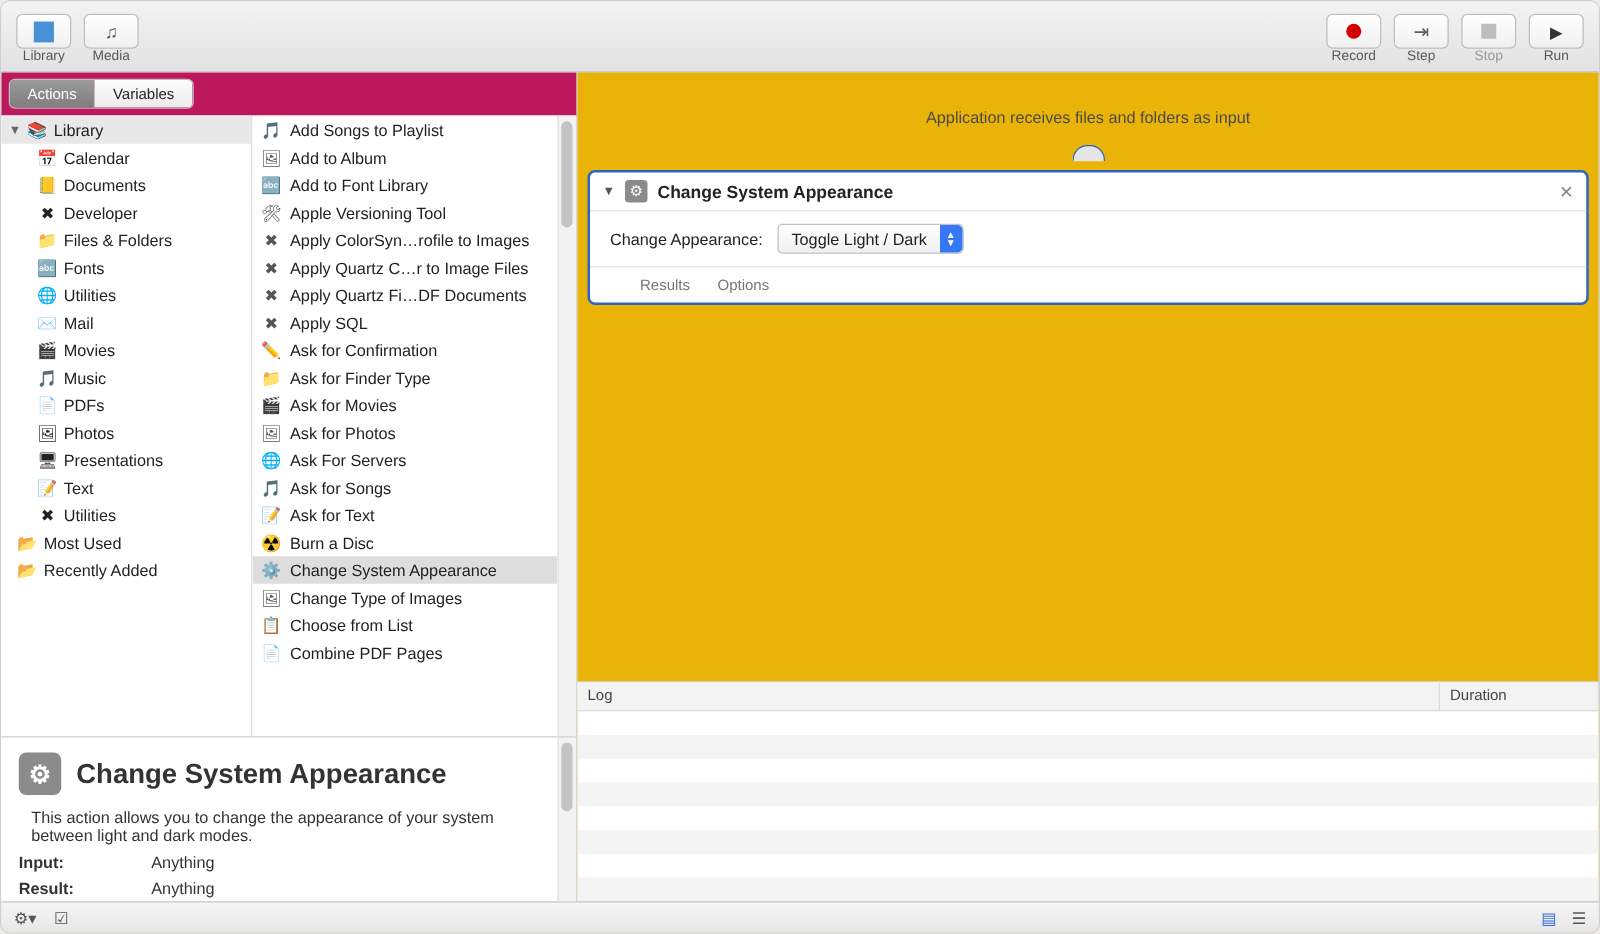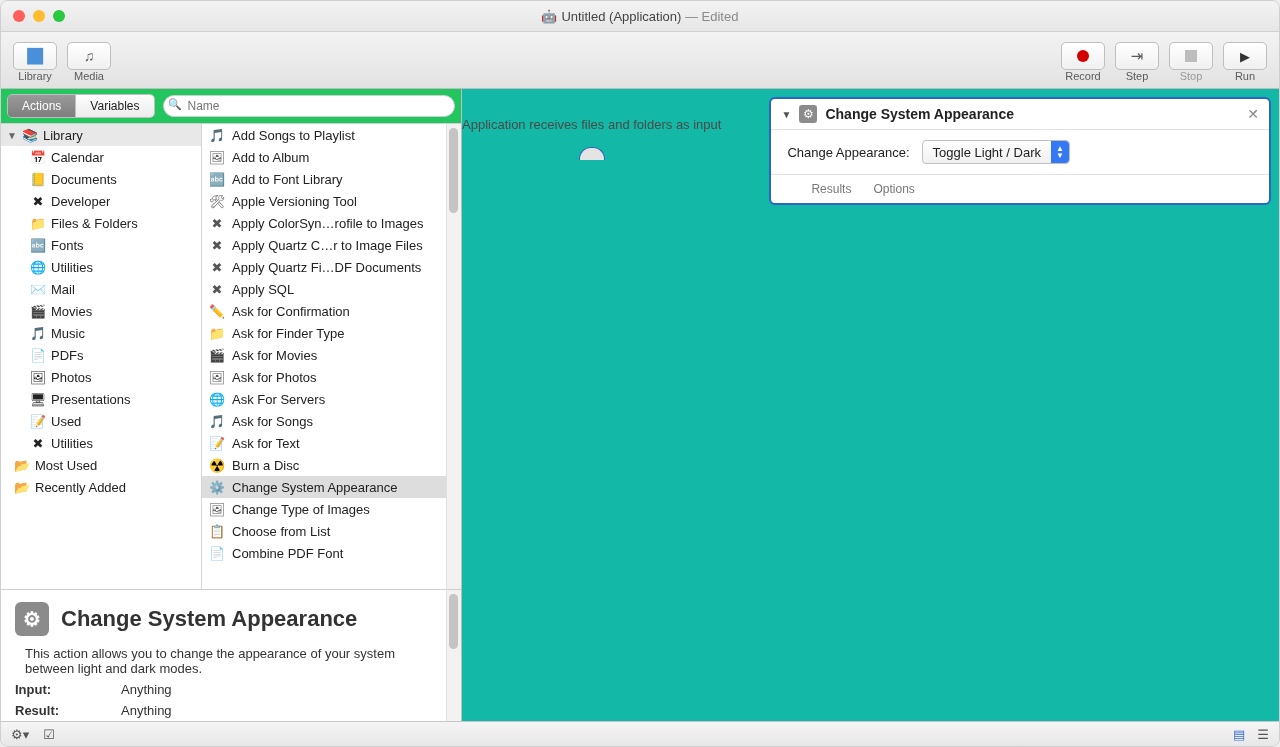--- a/index.html
+++ b/index.html
@@ -19,21 +19,21 @@
 .tbtn.disabled .box{color:#bbb;}
 .tbtn.disabled{color:#9a9a9a;}
 .record-dot{width:12px;height:12px;background:#d40000;border-radius:50%;}
 .step-icon:after{content:"⇥";font-size:15px;}
 .stop-icon{width:12px;height:12px;background:#bdbdbd;}
 .run-icon:after{content:"▶";font-size:13px;color:#333;}
 .lib-icon:after{content:"▊▊";letter-spacing:-3px;color:#4a90d9;}
 .media-icon:after{content:"♫";color:#555;}
 .content{flex:1;display:flex;min-height:0;}
 .left{width:460px;display:flex;flex-direction:column;border-right:1px solid #bdbdbd;background:#fff;}
-.segrow{height:28px;display:flex;align-items:center;gap:8px;padding:3px 6px;background:#22c55e;border-bottom:1px solid #cfcfcf;}
+.segrow{height:28px;display:flex;align-items:center;gap:8px;padding:3px 6px;background:#be185d;border-bottom:1px solid #cfcfcf;}
 .seg{display:flex;border:1px solid #bfbfbf;border-radius:5px;overflow:hidden;}
 .seg div{padding:4px 14px;font-size:12px;background:linear-gradient(#fdfdfd,#ececec);cursor:pointer;}
 .seg div.active{background:linear-gradient(#9a9a9a,#7e7e7e);color:#fff;}
 .seg div+div{border-left:1px solid #bfbfbf;}
 .search{flex:1;position:relative;}
 .search input{width:100%;box-sizing:border-box;height:22px;border:1px solid #cfcfcf;border-radius:11px;padding:0 10px 0 24px;font-size:12px;color:#333;background:#fff;}
 .search:before{content:"🔍";position:absolute;left:6px;top:3px;font-size:11px;color:#888;}
 .cols{flex:1;display:flex;min-height:0;}
 .tree{width:200px;overflow:auto;border-right:1px solid #d7d7d7;background:#fff;font-size:13px;}
 .tree-row{display:flex;align-items:center;height:22px;padding-left:6px;gap:4px;}
@@ -47,21 +47,21 @@
 .list{flex:1;overflow:auto;background:#fff;}
 .list-row{display:flex;align-items:center;height:22px;padding:0 6px;gap:6px;font-size:13px;}
 .list-row.sel{background:#dddddd;}
 .licon{width:18px;text-align:center;font-size:13px;color:#555;}
 .desc{border-top:1px solid #cfcfcf;background:#fff;padding:12px 14px;font-size:13px;color:#333;height:132px;box-sizing:border-box;overflow:hidden;}
 .desc h2{margin:0 0 10px 0;font-size:22px;font-weight:700;display:flex;align-items:center;gap:12px;}
 .desc h2 .gear{width:34px;height:34px;background:#8b8b8b;border-radius:6px;display:inline-flex;align-items:center;justify-content:center;color:#fff;font-size:20px;}
 .desc p{margin:6px 10px;}
 .desc .kv{display:flex;gap:6px;margin-top:6px;}
 .desc .kv .k{width:100px;font-weight:600;}
-.right{flex:1;display:flex;flex-direction:row;background:#14b8a6;gap:40px;}
+.right{flex:1;display:flex;flex-direction:column;background:#eab308;}
 .drop-hdr{height:70px;display:flex;align-items:center;justify-content:center;font-size:13px;color:#4a4a4a;position:relative;}
 .bump{position:absolute;bottom:-1px;left:50%;transform:translateX(-50%);width:24px;height:12px;border:1px solid #2c64c4;border-bottom:none;border-radius:12px 12px 0 0;background:#e4e4e4;}
 .workflow{flex:1;overflow:auto;padding:0 8px;}
 .action{border:2px solid #2c64c4;border-radius:6px;background:#fff;margin-top:8px;}
 .ahdr{display:flex;align-items:center;gap:8px;height:30px;padding:0 10px;border-bottom:1px solid #e4e4e4;}
 .ahdr .tw{color:#555;}
 .ahdr .aicon{width:18px;height:18px;border-radius:3px;background:#8b8b8b;color:#fff;display:flex;align-items:center;justify-content:center;font-size:12px;}
 .ahdr .atitle{font-weight:700;font-size:14px;}
 .ahdr .close{margin-left:auto;color:#888;font-size:14px;cursor:pointer;}
 .abody{padding:10px 16px;display:flex;align-items:center;gap:12px;font-size:13px;}
@@ -79,33 +79,20 @@
 .status{height:24px;border-top:1px solid #c7c7c7;background:linear-gradient(#f5f5f5,#e7e7e7);display:flex;align-items:center;padding:0 10px;gap:14px;font-size:13px;color:#555;}
 .status .rside{margin-left:auto;display:flex;gap:12px;}
 .scrollbar{width:14px;background:#f2f2f2;border-left:1px solid #e1e1e1;position:relative;}
 .thumb{position:absolute;left:2px;width:9px;background:#c4c4c4;border-radius:5px;}
 </style>
 </head>
 <body>
 
 <div class="app">
 
- <div class="titlebar">
-  <div class="traffic">
-   <div class="tl r"></div>
-   <div class="tl y"></div>
-   <div class="tl g"></div>
-  </div>
-  <div class="title">
-    <span>🤖</span>
-    <span>Untitled (Application)</span>
-    <span class="edited">— Edited</span>
-  </div>
-  <div style="width:52px"></div>
- </div>
 
  <div class="toolbar">
   <div class="tbtn">
     <div class="box">
           <span class="lib-icon"></span>
         </div>
     <span>Library</span>
   </div>
   <div class="tbtn">
     <div class="box">
@@ -140,23 +127,20 @@
   </div>
  </div>
 
  <div class="content">
 
   <div class="left">
    <div class="segrow">
     <div class="seg">
      <div class="active">Actions</div>
      <div>Variables</div>
-    </div>
-    <div class="search">
-     <input placeholder="Name" style="">
     </div>
    </div>
 
    <div class="cols">
     <div class="tree" id="tree">
             <div class="tree-row root">
               <span class="tw">▼</span>
               <span class="ticon">📚</span>
               <span class="lbl">Library</span>
             </div>
@@ -203,21 +187,21 @@
             <div class="tree-row child">
               <span class="ticon">🖼</span>
               <span class="lbl">Photos</span>
             </div>
             <div class="tree-row child">
               <span class="ticon">🖥</span>
               <span class="lbl">Presentations</span>
             </div>
             <div class="tree-row child">
               <span class="ticon">📝</span>
-              <span class="lbl">Used</span>
+              <span class="lbl">Text</span>
             </div>
             <div class="tree-row child">
               <span class="ticon">✖︎</span>
               <span class="lbl">Utilities</span>
             </div>
             <div class="tree-row child2">
               <span class="ticon" style="color:#9a6fd1">📂</span>
               <span class="lbl">Most Used</span>
             </div>
             <div class="tree-row child2">
@@ -298,21 +282,21 @@
               <div class="list-row">
                 <span class="licon">🖼</span>
                 <span>Change Type of Images</span>
               </div>
               <div class="list-row">
                 <span class="licon">📋</span>
                 <span>Choose from List</span>
               </div>
               <div class="list-row">
                 <span class="licon">📄</span>
-                <span>Combine PDF Font</span>
+                <span>Combine PDF Pages</span>
               </div>
             </div>
       <div class="scrollbar">
               <div class="thumb" style="top:4px;height:85px"></div>
             </div>
     </div>
    </div>
 
    <div style="display:flex">
     <div class="desc" style="flex:1">
@@ -359,20 +343,36 @@
                 </span>
       </div>
      </div>
      <div class="afoot">
       <span>Results</span>
       <span>Options</span>
      </div>
     </div>
    </div>
 
+   <div class="logarea">
+    <div class="loghdr">
+     <div class="c1">Log</div>
+     <div class="c2">Duration</div>
+    </div>
+    <div class="logrows">
+     <div></div>
+            <div></div>
+            <div></div>
+            <div></div>
+            <div></div>
+            <div></div>
+            <div></div>
+            <div></div>
+    </div>
+   </div>
   </div>
 
  </div>
 
  <div class="status">
   <span>⚙︎▾</span>
   <span>☑︎</span>
   <div class="rside">
    <span style="color:#3a6fd8">▤</span>
    <span>☰</span>

